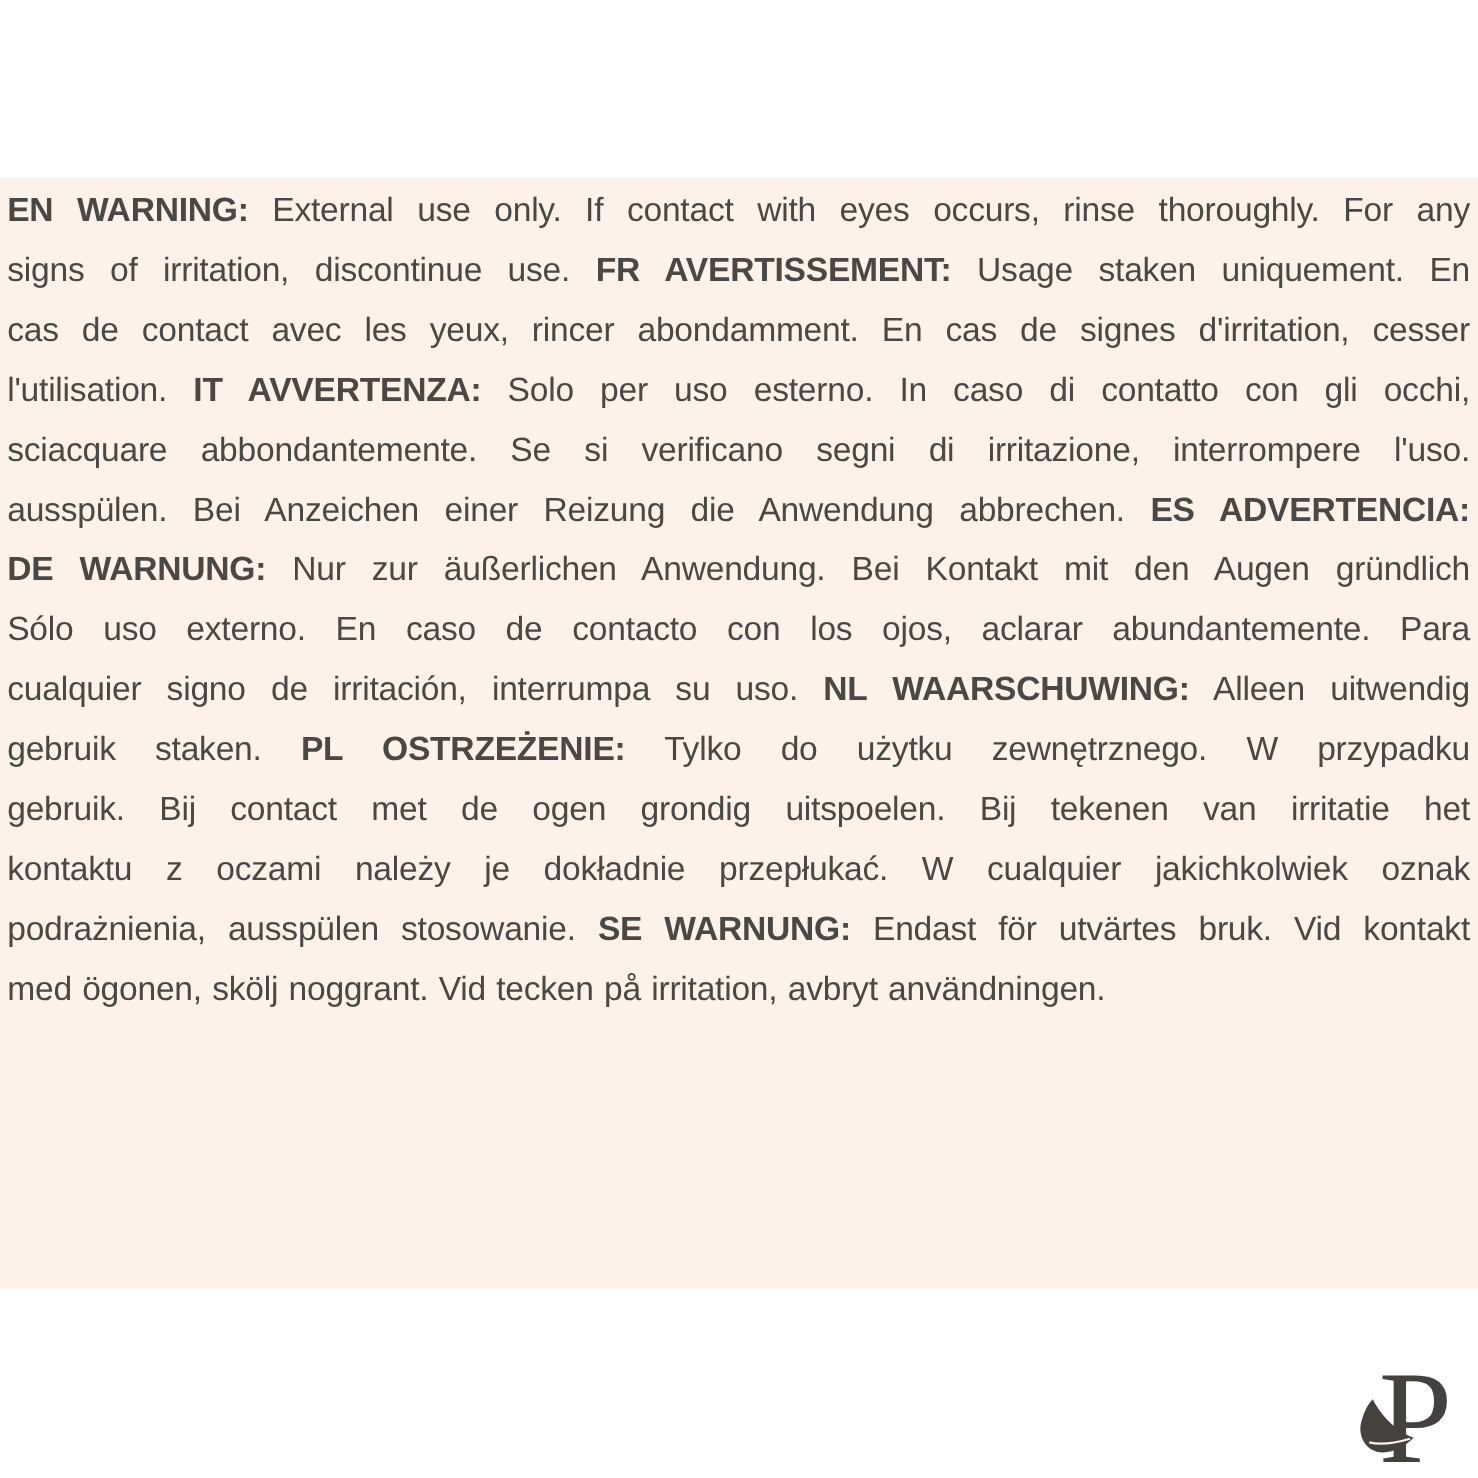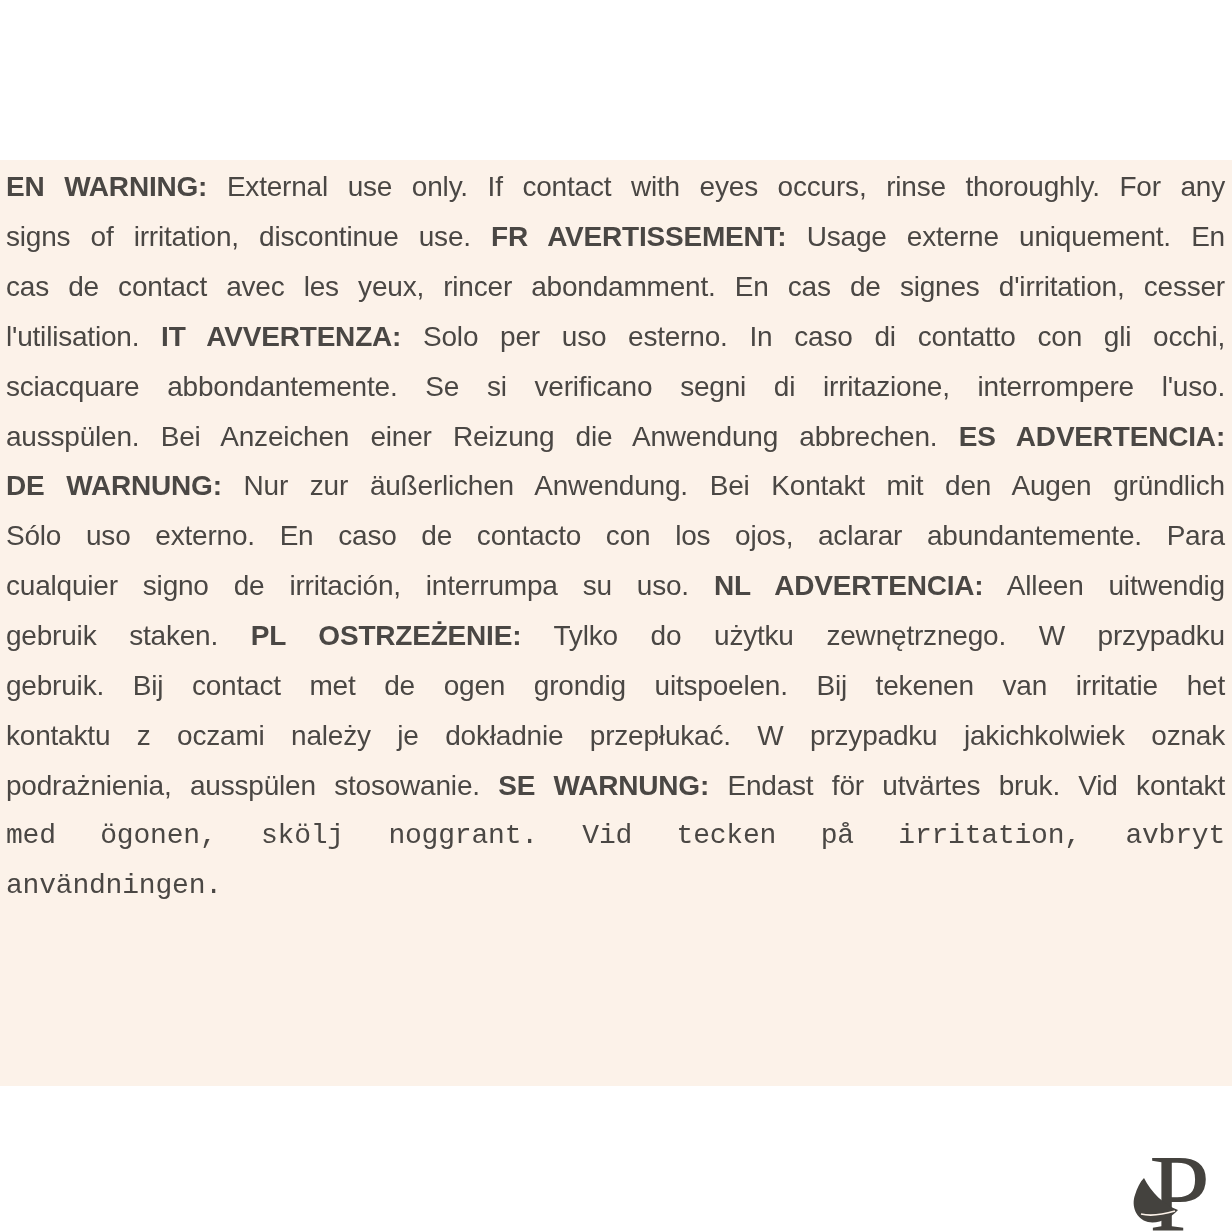--- a/index.html
+++ b/index.html
@@ -7,21 +7,21 @@
     padding: 0;
     width: 1232px;
     height: 1232px;
     background: var(--page-bg, #ffffff);
     overflow: hidden;
     font-family: "Liberation Sans", sans-serif;
   }
   .panel {
     position: absolute;
     left: 0;
-    top: 160px;
+    top: 148px;
     width: 1232px;
     height: 926px;
     background: var(--panel-bg, #fcf2e9);
   }
   .text-block {
     position: absolute;
     left: 6px;
     right: 7px;
     top: 2px;
     color: var(--text-color, #4a4744);
@@ -30,21 +30,20 @@
     letter-spacing: -0.2px;
     word-spacing: 1px;
   }
   .line {
     text-align: justify;
     text-align-last: justify;
     white-space: normal;
   }
   .line.last {
     text-align-last: left;
-    font-family: Liberation Mono, monospace;
   }
   .line .b {
     font-weight: 700;
   }
   .logo {
     position: absolute;
     left: 1131px;
     top: 996px;
     width: 80px;
     height: 80px;
@@ -54,31 +53,31 @@
     overflow: visible;
     display: block;
   }
 </style>
 </head>
 <body>
 
 <div class="panel">
   <div class="text-block">
       <div class="line"><span class="b">EN WARNING:</span><span> External use only. If contact with eyes occurs, rinse thoroughly. For any</span></div>
-      <div class="line"><span>signs of irritation, discontinue use. </span><span class="b">FR AVERTISSEMENT:</span><span> Usage externe uniquement. En</span></div>
+      <div class="line"><span>signs of irritation, discontinue use. </span><span class="b">FR AVERTISSEMENT:</span><span> Usage staken uniquement. En</span></div>
       <div class="line"><span>cas de contact avec les yeux, rincer abondamment. En cas de signes d'irritation, cesser</span></div>
       <div class="line"><span>l'utilisation. </span><span class="b">IT AVVERTENZA:</span><span> Solo per uso esterno. In caso di contatto con gli occhi,</span></div>
       <div class="line"><span>sciacquare abbondantemente. Se si verificano segni di irritazione, interrompere l'uso.</span></div>
       <div class="line"><span>ausspülen. Bei Anzeichen einer Reizung die Anwendung abbrechen. </span><span class="b">ES ADVERTENCIA:</span></div>
       <div class="line"><span class="b">DE WARNUNG:</span><span> Nur zur äußerlichen Anwendung. Bei Kontakt mit den Augen gründlich</span></div>
       <div class="line"><span>Sólo uso externo. En caso de contacto con los ojos, aclarar abundantemente. Para</span></div>
-      <div class="line"><span>cualquier signo de irritación, interrumpa su uso. </span><span class="b">NL ADVERTENCIA:</span><span> Alleen uitwendig</span></div>
+      <div class="line"><span>cualquier signo de irritación, interrumpa su uso. </span><span class="b">NL WAARSCHUWING:</span><span> Alleen uitwendig</span></div>
       <div class="line"><span>gebruik staken. </span><span class="b">PL OSTRZEŻENIE:</span><span> Tylko do użytku zewnętrznego. W przypadku</span></div>
       <div class="line"><span>gebruik. Bij contact met de ogen grondig uitspoelen. Bij tekenen van irritatie het</span></div>
-      <div class="line"><span>kontaktu z oczami należy je dokładnie przepłukać. W przypadku jakichkolwiek oznak</span></div>
+      <div class="line"><span>kontaktu z oczami należy je dokładnie przepłukać. W cualquier jakichkolwiek oznak</span></div>
       <div class="line"><span>podrażnienia, ausspülen stosowanie. </span><span class="b">SE WARNUNG:</span><span> Endast för utvärtes bruk. Vid kontakt</span></div>
       <div class="line last"><span>med ögonen, skölj noggrant. Vid tecken på irritation, avbryt användningen.</span></div>
     </div>
   <div class="logo">
     <svg width="80" height="80" viewBox="0 0 80 80" xmlns="http://www.w3.org/2000/svg">
       <text x="18" y="74" font-family="'Liberation Serif', serif" font-size="110" fill="currentColor">P</text>
       <path fill="currentColor" d="M 13,22 C 20,36 33,49 47,54 C 40,62 28,68 17,66 C 5,63 0,50 4,39 C 6,32 9,26 13,22 Z"></path>
       <path fill="none" stroke="var(--panel-bg, #fcf2e9)" stroke-width="1.8" d="M 10,58 C 20,60.5 32,58.5 44,55"></path>
     </svg>
   </div>

